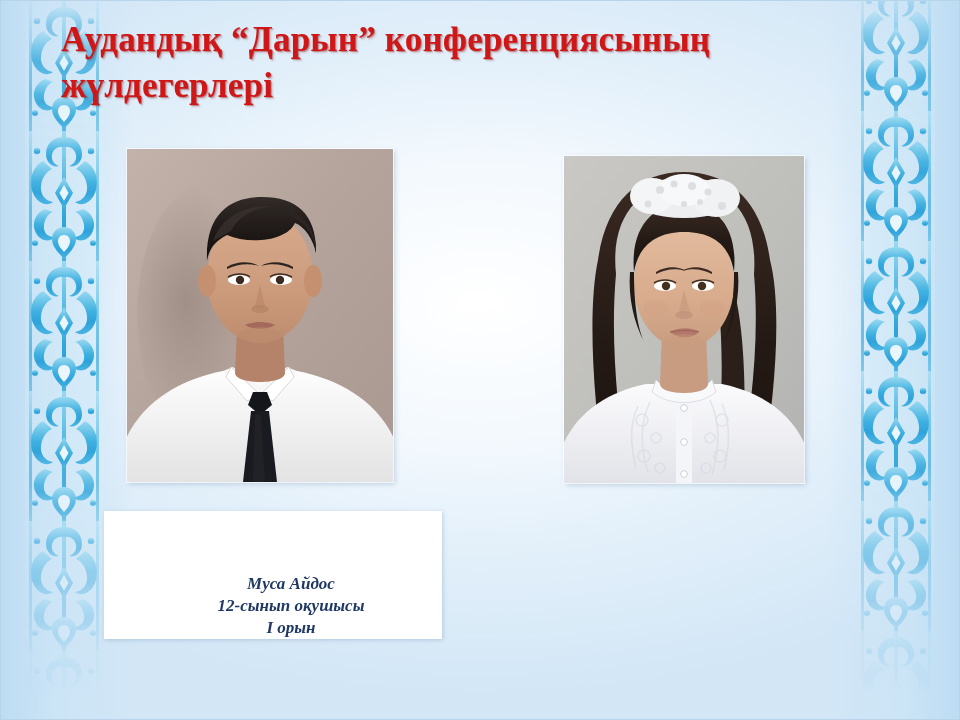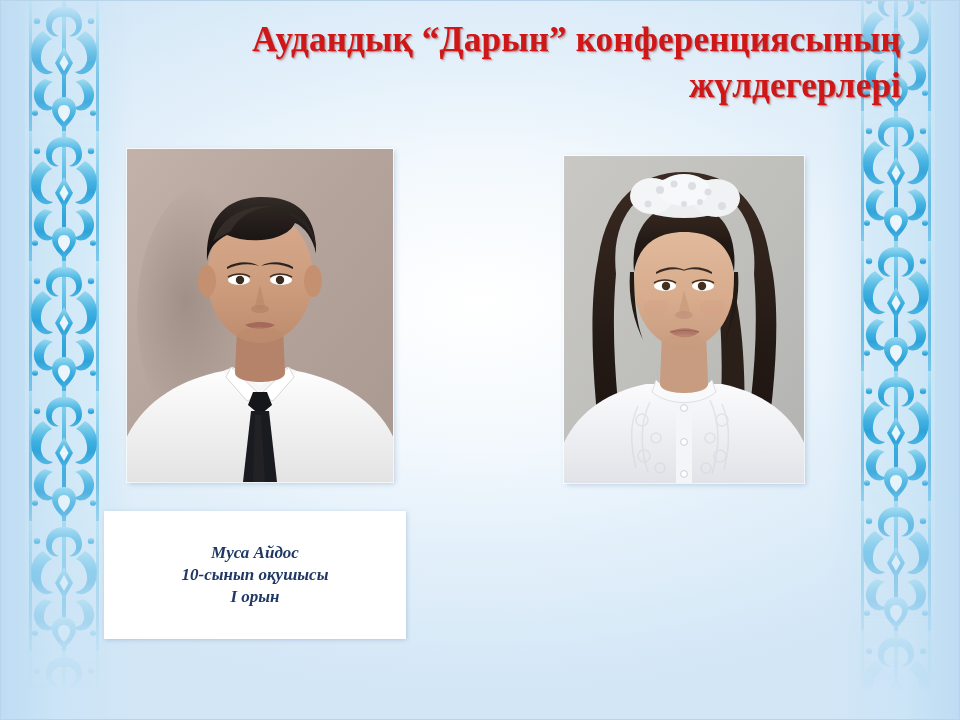--- a/index.html
+++ b/index.html
@@ -35,21 +35,21 @@
   .side-wash{
     position:absolute;top:0;height:720px;width:132px;
     pointer-events:none;
   }
   .side-wash.left{left:0;background:linear-gradient(90deg,#bddcf3 0%,#cbe4f6 40%,rgba(222,238,250,0) 100%);}
   .side-wash.right{right:0;background:linear-gradient(270deg,#bddcf3 0%,#cbe4f6 40%,rgba(222,238,250,0) 100%);}
 
   
   .title{
     position:absolute;left:60px;top:16px;width:840px;
-    text-align:right;
+    text-align:left;
     font-family:"Liberation Serif", serif;
     font-weight:bold;
     font-size:35px;
     line-height:46px;
     color:#cf1717;
     letter-spacing:.2px;
     text-shadow:1px 1px 0 rgba(120,0,0,.30), 2px 2px 2px rgba(140,20,20,.22);
     white-space:pre-line;
     z-index:5;
   }
@@ -61,27 +61,28 @@
   }
   #photo-left{left:126px;top:148px;width:266px;height:333px;background:#b6a49c;}
   #photo-right{left:563px;top:155px;width:240px;height:327px;background:#c1c1bf;}
 
   .photo svg{display:block;width:100%;height:100%;}
 
   
   .caption{
     position:absolute;background:#ffffff;
     box-shadow:1px 1px 4px rgba(90,130,170,.30);
-    display:flex;flex-direction:column;align-items:center;justify-content:center;
+    display:flex;flex-direction:column;align-items:center;justify-content:flex-end;
     font-family:"Liberation Serif", serif;
     font-weight:bold;font-style:italic;
     color:#1f3864;
     line-height:22px;
     font-size:17px;
     text-align:center;
+    padding-left:36px;
   }
   #caption-left{left:103px;top:510px;width:302px;height:128px;}
   #caption-right{left:535px;top:508px;width:303px;height:127px;}
   .caption .line{white-space:nowrap;}
 </style>
 </head>
 <body>
 
 <div id="slide">
 
@@ -321,18 +322,18 @@
       <path d="M106 176 C114 174 128 174 135 176" fill="none" stroke="#9a6156" stroke-width="1.2"></path>
 
       <ellipse cx="92" cy="152" rx="12" ry="8" fill="#d5a183" opacity=".35"></ellipse>
       <ellipse cx="148" cy="152" rx="12" ry="8" fill="#d5a183" opacity=".35"></ellipse>
       <ellipse cx="120" cy="186" rx="20" ry="8" fill="#c99a7c" opacity=".4"></ellipse>
     </svg>
   </div>
 
   <div class="caption" id="caption-left">
     <div class="line">Муса Айдос</div>
-    <div class="line">10-сынып оқушысы</div>
+    <div class="line">12-сынып оқушысы</div>
     <div class="line">I орын</div>
   </div>
 
 
 </div>
 
 </body></html>

